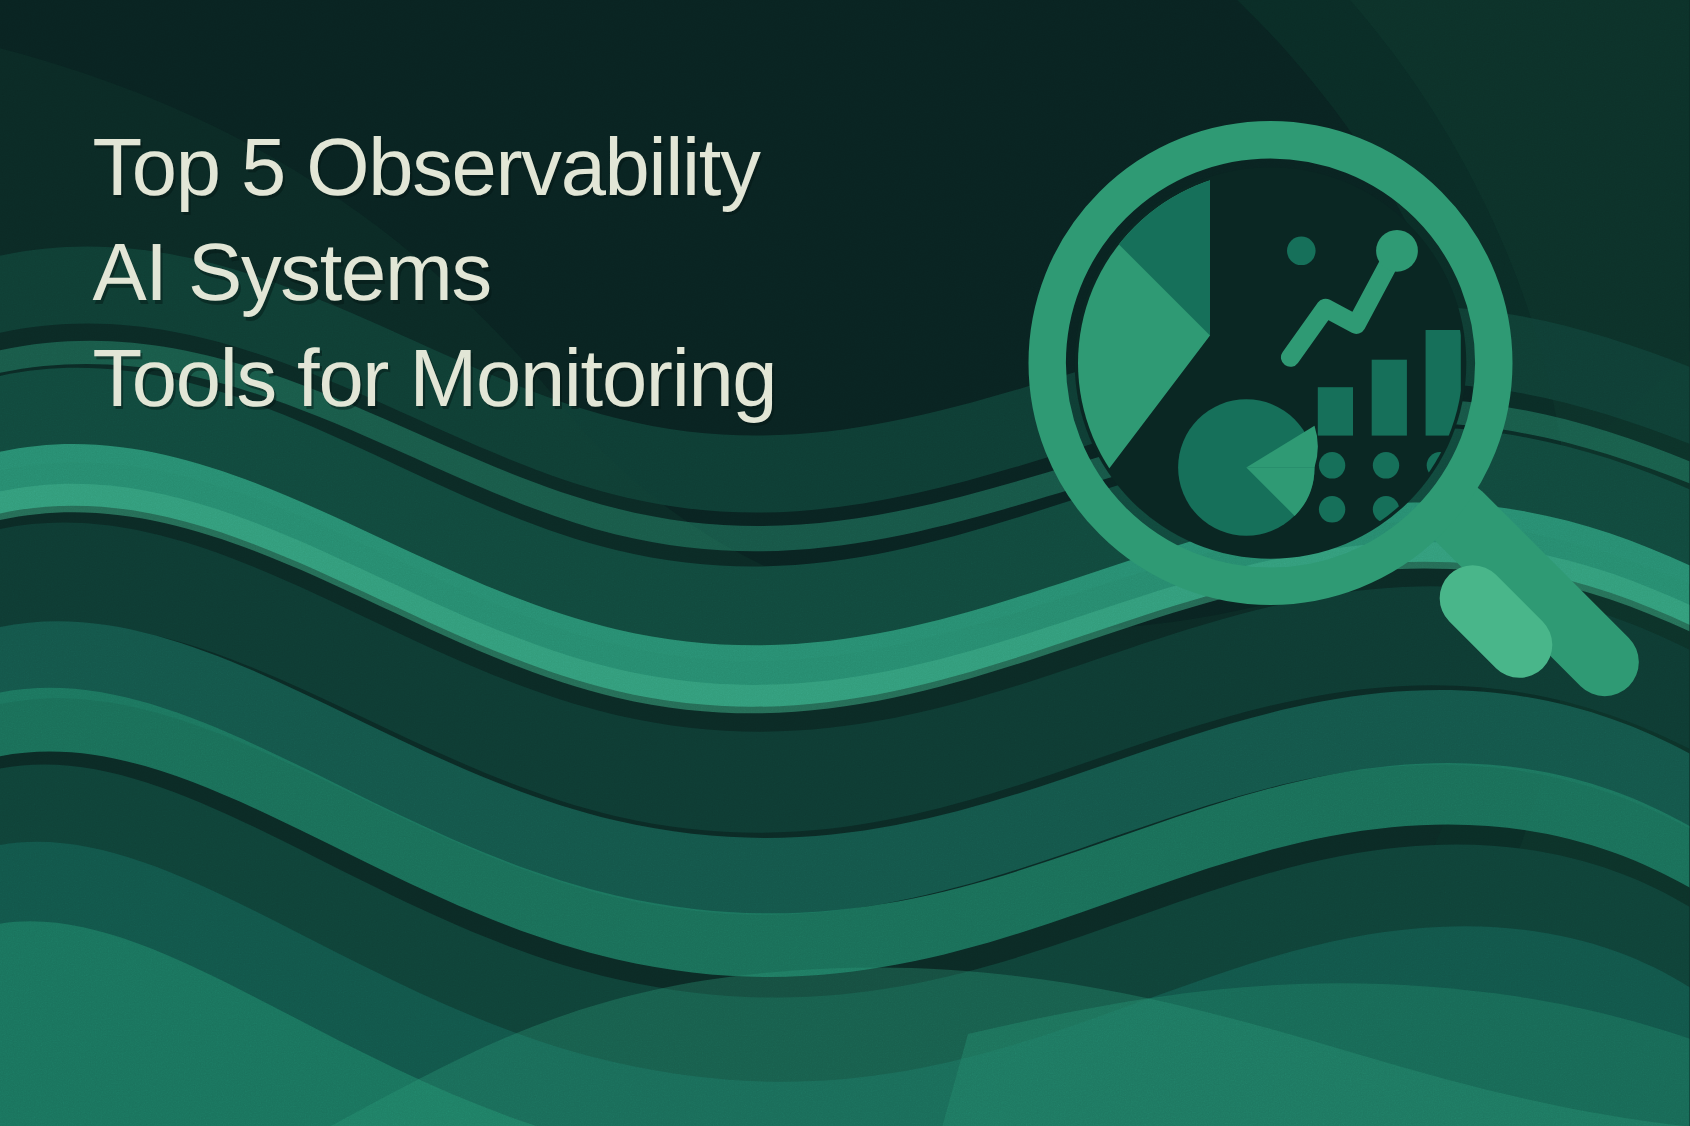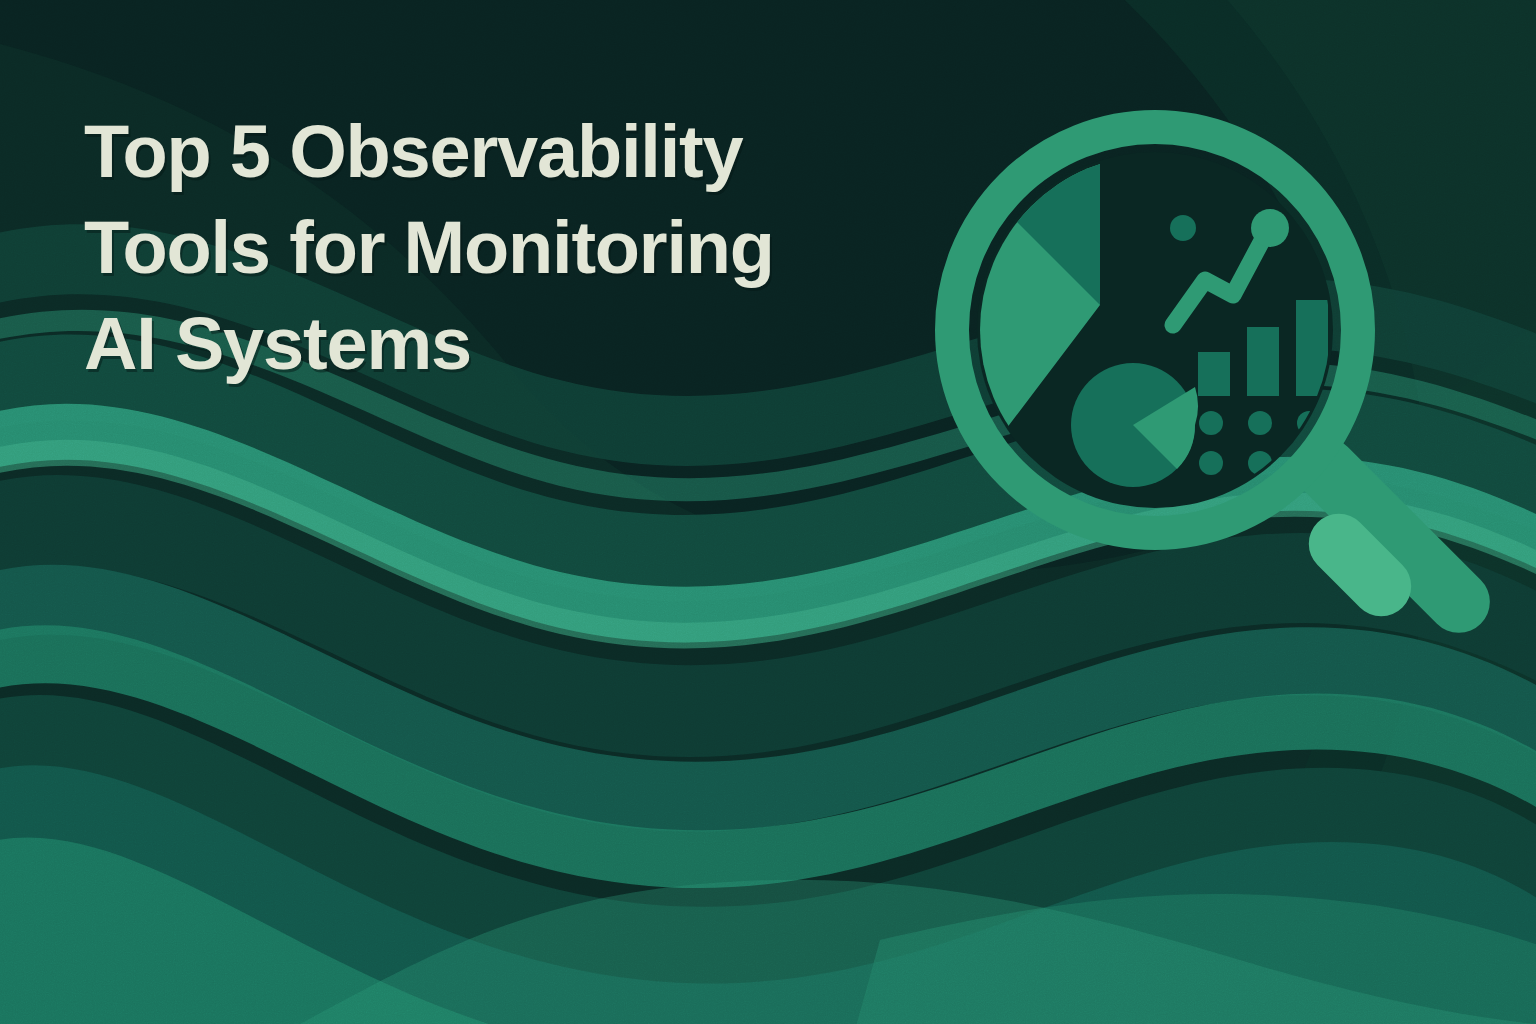--- a/index.html
+++ b/index.html
@@ -35,21 +35,21 @@
   #headline {
     position: absolute;
     left: 84px;
     top: 104px;
     width: 820px;
     z-index: 5;
   }
   #headline .line {
     display: block;
     font-family: "Liberation Sans", sans-serif;
-    font-weight: bold;
+    font-weight: normal;
     font-size: 74px;
     line-height: 96px;
     letter-spacing: -1.2px;
     color: #e2e6d6;
     text-shadow: 2px 3px 0 rgba(4, 22, 19, .45);
     white-space: nowrap;
   }
   #magnifier {
     position: absolute;
     left: 905px;
@@ -102,22 +102,22 @@
       <path d="M -60 466 C 160 372 340 556 560 608 C 800 664 970 544 1180 504 C 1360 470 1480 518 1600 582 L 1600 606 C 1480 542 1360 494 1180 528 C 970 568 800 690 560 634 C 340 582 160 398 -60 492 Z" fill="#3fae87" opacity=".5"></path>
 
       <path d="M -60 336 C 180 246 360 412 560 462 C 780 518 950 414 1160 374 C 1340 340 1460 386 1600 446 L 1600 466 C 1460 406 1340 362 1160 396 C 950 436 780 540 560 486 C 360 436 180 268 -60 356 Z" fill="#2a9475" opacity=".45"></path>
 
       <path d="M 300 1024 C 420 960 520 900 700 884 C 900 866 1060 906 1240 960 C 1340 990 1440 1014 1536 1024 Z" fill="#2a9475" opacity=".35"></path>
     </g>
   </svg>
 
   <div id="headline">
     <span class="line">Top 5 Observability</span>
+    <span class="line">AI Systems</span>
     <span class="line">Tools for Monitoring</span>
-    <span class="line">AI Systems</span>
   </div>
 
   <div id="magnifier">
     <svg viewBox="0 0 620 580">
       <defs>
         <clipPath id="lensClip">
           <circle cx="250" cy="235" r="175"></circle>
         </clipPath>
       </defs>
 

